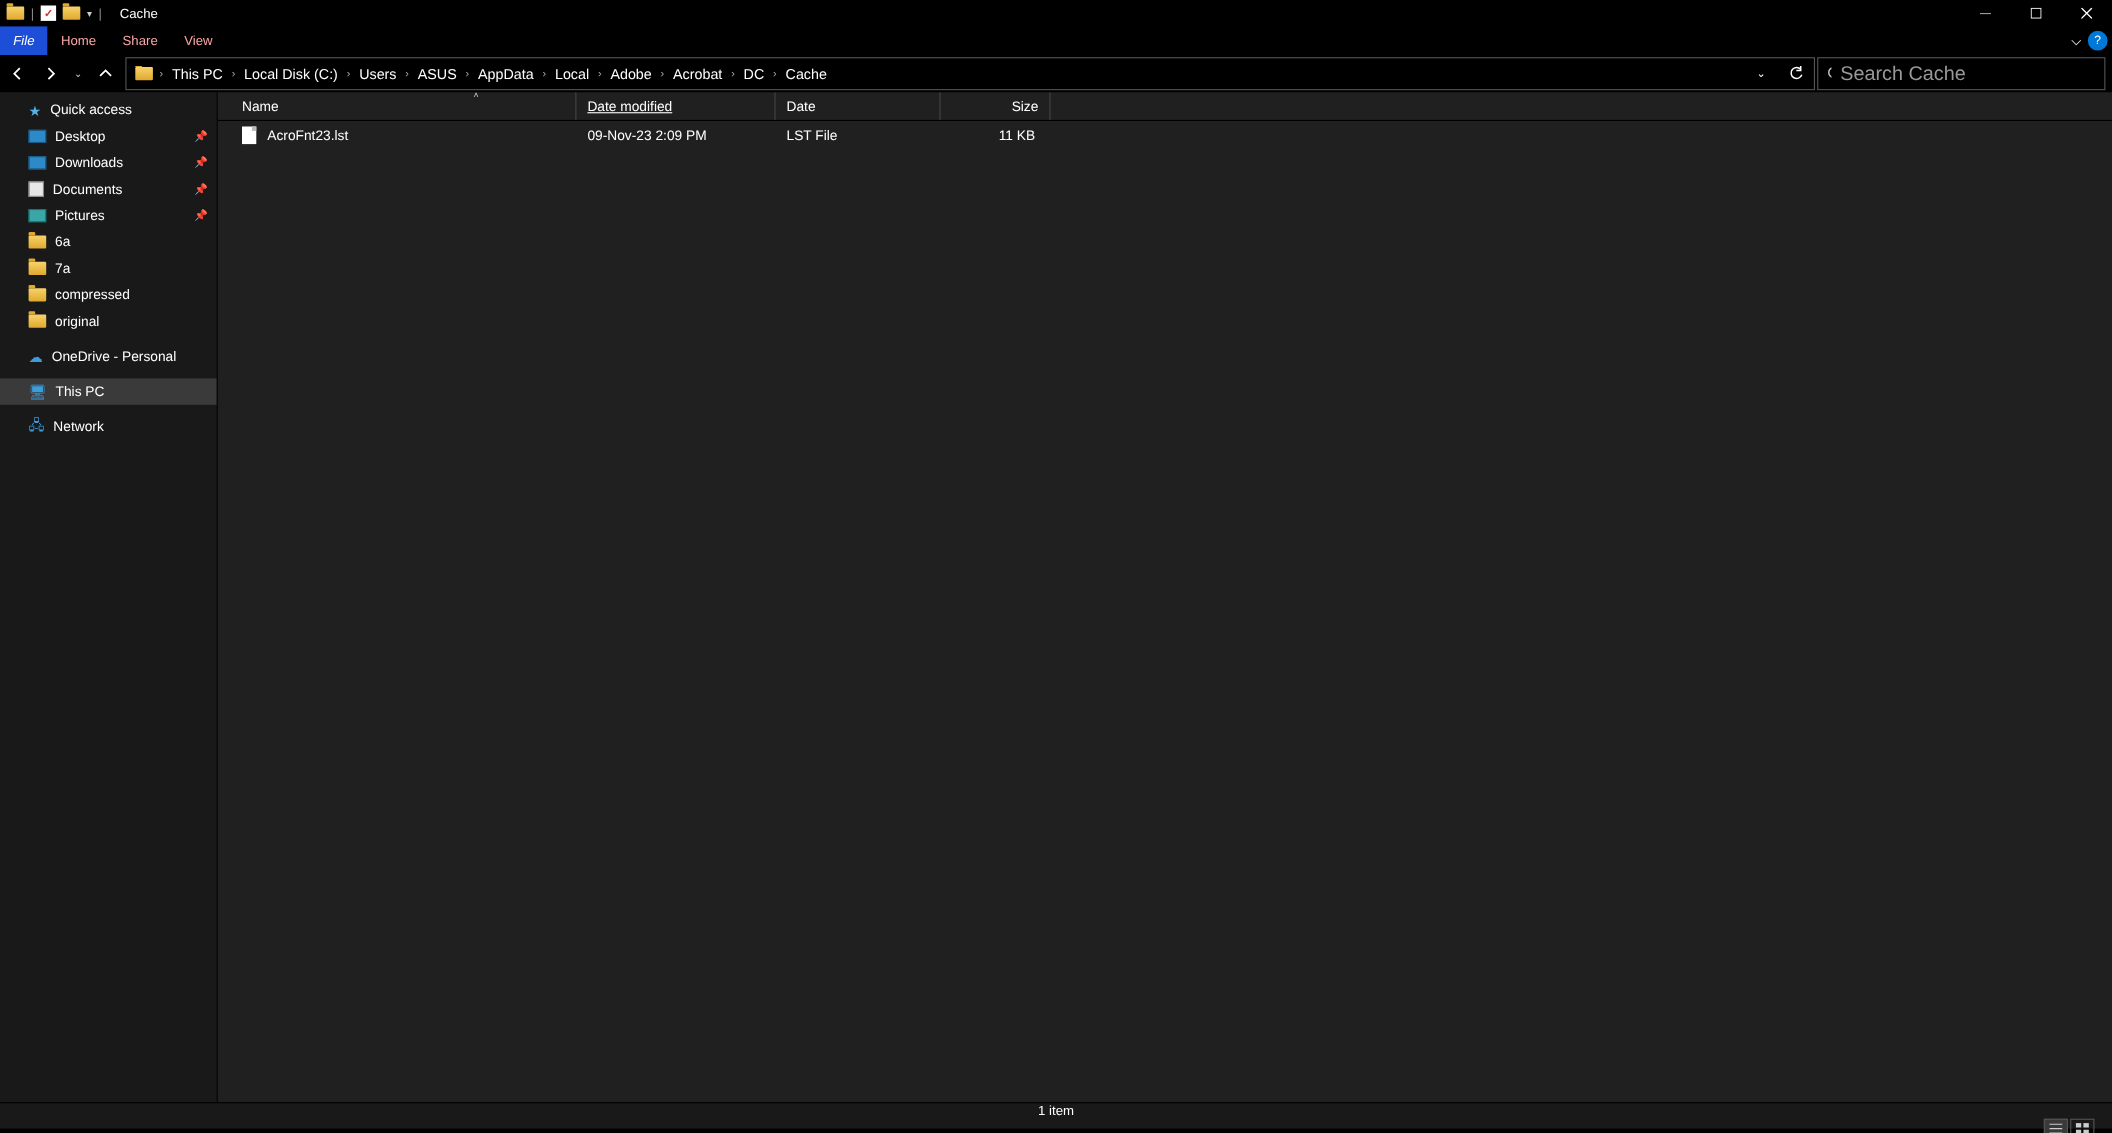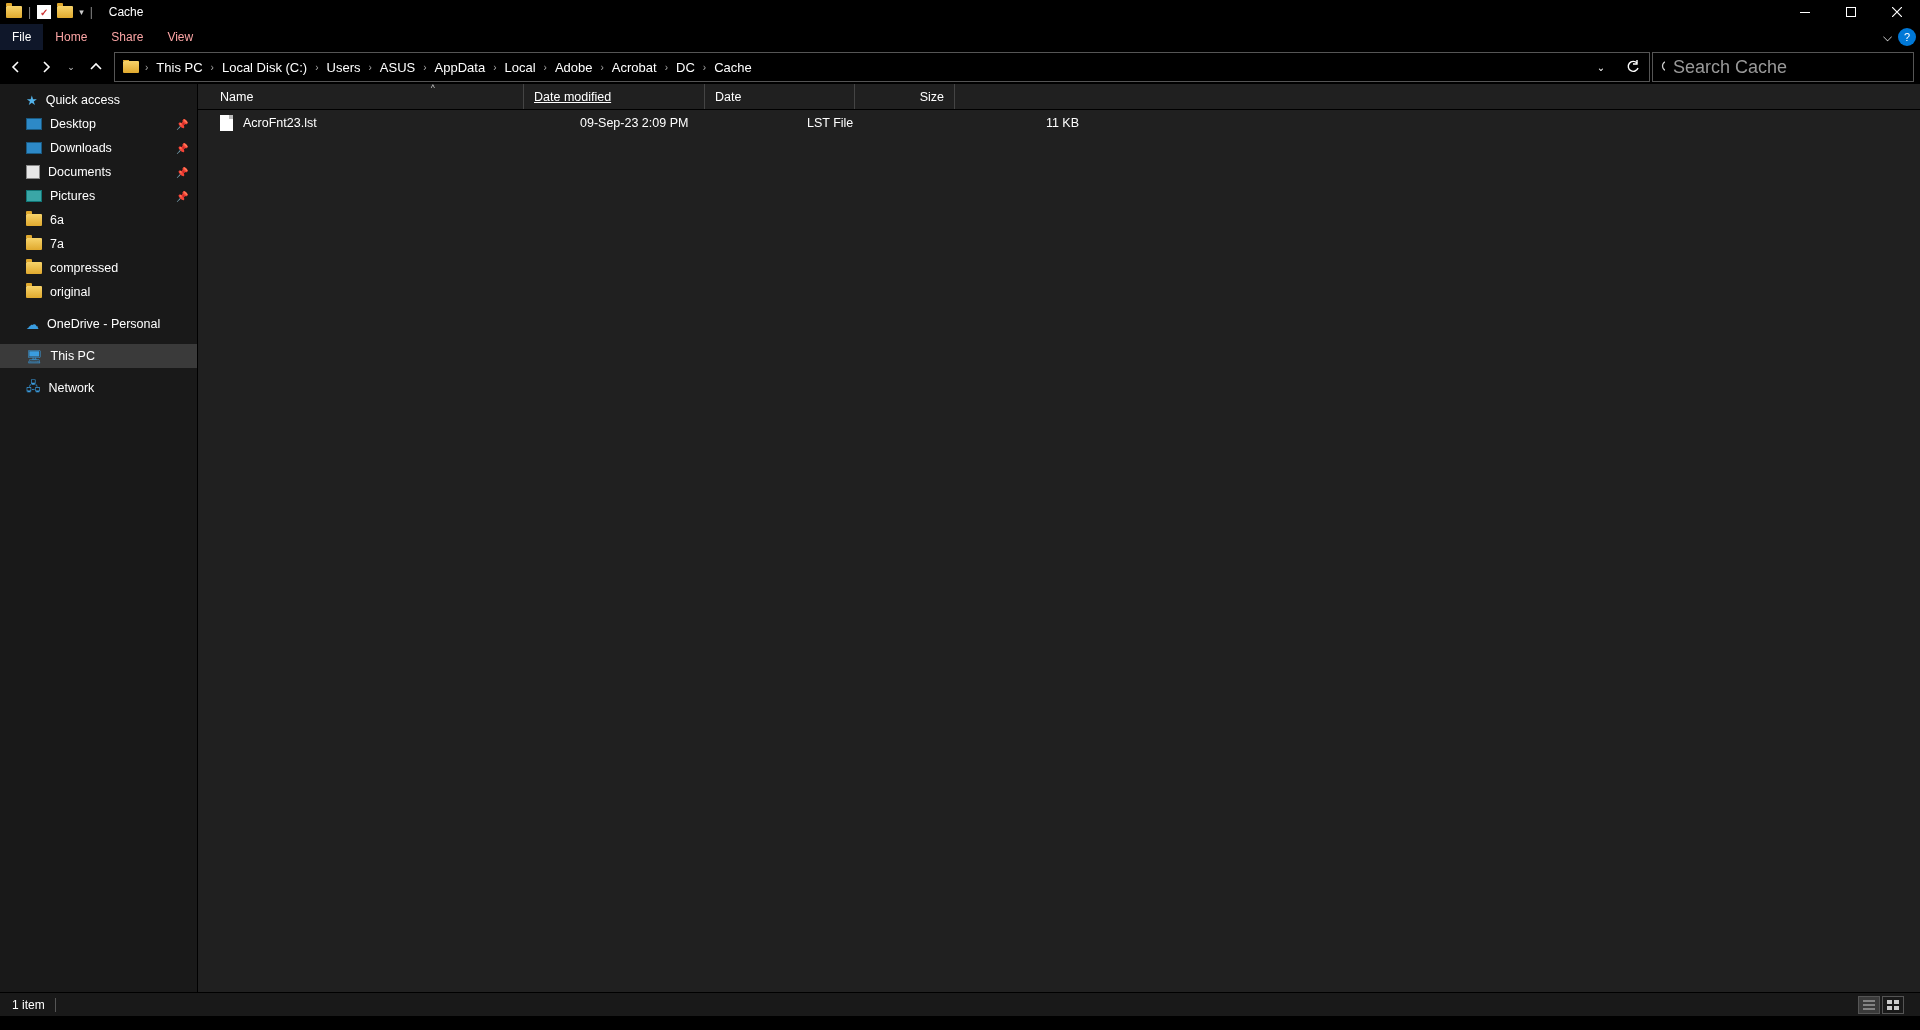--- a/index.html
+++ b/index.html
@@ -8,21 +8,21 @@
   
   .titlebar { height: 24px; background: #000; display: flex; align-items: center; font-size: 12px; }
   .titlebar-left { display: flex; align-items: center; gap: 6px; padding-left: 6px; }
   .titlebar-title { padding-left: 10px; }
   .titlebar-controls { margin-left: auto; display: flex; }
   .titlebar-controls .tb-btn { width: 46px; height: 24px; display: flex; align-items: center; justify-content: center; font-size: 13px; color: #fff; }
   .pipe { color: #888; }
 
   
   .ribbon { height: 26px; background: #000; display: flex; align-items: center; font-size: 12px; }
-  .ribbon-file { background: #0f172a; color: #fff; padding: 0 12px; height: 100%; display: flex; align-items: center; }
+  .ribbon-file { background: #1d4ed8; color: #fff; padding: 0 12px; height: 100%; display: flex; align-items: center; font-style: italic; }
   .ribbon-tab { color: #fca5a5; padding: 0 12px; height: 100%; display: flex; align-items: center; }
   .ribbon-right { margin-left: auto; display: flex; align-items: center; gap: 6px; padding-right: 4px; }
   .help-circle { width: 18px; height: 18px; border-radius: 50%; background: #0078d7; color: #fff; font-size: 11px; display: flex; align-items: center; justify-content: center; }
 
   
   .navbar { height: 34px; background: #000; display: flex; align-items: center; padding: 2px 0; }
   .nav-btns { display: flex; align-items: center; gap: 2px; padding: 0 2px; }
   .nav-btn { width: 28px; height: 30px; display: flex; align-items: center; justify-content: center; color: #fff; font-size: 14px; }
   .addr-box { flex: 1; border: 1px solid #555; height: 30px; margin: 0 2px; display: flex; align-items: center; background: #000; }
   .addr-inner { flex: 1; display: flex; align-items: center; padding: 0 8px; font-size: 13px; gap: 4px; overflow: hidden; }
@@ -46,28 +46,28 @@
   .content { flex: 1; background: #202020; display: flex; flex-direction: column; }
   .cols { height: 26px; display: flex; font-size: 12.5px; color: #fff; border-bottom: 1px solid #000; }
   .col { display: flex; align-items: center; padding: 0 10px; border-right: 1px solid #444; position: relative; }
   .col-name { width: 326px; padding-left: 22px; }
   .col-date { width: 181px; text-decoration: underline; }
   .col-type { width: 150px; }
   .col-size { width: 100px; justify-content: flex-end; }
   .sort-ind { position: absolute; top: -2px; left: 50%; transform: translateX(70px); font-size: 8px; color: #ccc; }
 
   .rows { flex: 1; overflow: auto; }
-  .row { height: 26px; display: flex; align-items: center; font-size: 12.5px; color: #fff; gap: 46px; }
+  .row { height: 26px; display: flex; align-items: center; font-size: 12.5px; color: #fff; }
   .cell-name { width: 326px; display: flex; align-items: center; padding-left: 22px; gap: 10px; }
   .cell-date { width: 181px; padding-left: 10px; }
   .cell-type { width: 150px; padding-left: 10px; }
   .cell-size { width: 100px; text-align: right; padding-right: 14px; }
 
   
-  .status { position: absolute; bottom: 14px; left: 0; right: 0; height: 24px; background: #191919; display: flex; align-items: center; font-size: 12px; color: #fff; padding: 0 12px; border-top: 1px solid #000; }
+  .status { position: absolute; bottom: 4px; left: 0; right: 0; height: 24px; background: #191919; display: flex; align-items: center; font-size: 12px; color: #fff; padding: 0 12px; border-top: 1px solid #000; flex-direction: column; }
   .status-divider { width: 1px; height: 14px; background: #555; margin: 0 10px; }
   .view-buttons { margin-left: auto; display: flex; gap: 2px; padding-right: 4px; }
   .view-btn { width: 22px; height: 18px; border: 1px solid #555; display: flex; align-items: center; justify-content: center; font-size: 10px; color: #ccc; }
   .view-btn.active { background: #3a3a3a; }
 
   
   .icon { display: inline-flex; align-items: center; justify-content: center; }
   .ic-folder { width: 16px; height: 12px; background: linear-gradient(#f7d36a,#e0a92e); border-radius: 1px; position: relative; }
   .ic-folder::before { content:""; position:absolute; top:-3px; left:0; width:6px; height:3px; background:#e0a92e; border-radius:1px 1px 0 0; }
   .ic-file { width: 13px; height: 16px; background: #fff; position: relative; }
@@ -288,21 +288,21 @@
       <div class="col col-size">
         <span>Size</span>
       </div>
     </div>
     <div class="rows">
       <div class="row">
         <div class="cell-name">
           <span class="icon ic-file"></span>
           <span>AcroFnt23.lst</span>
         </div>
-        <div class="cell-date">09-Sep-23 2:09 PM</div>
+        <div class="cell-date">09-Nov-23 2:09 PM</div>
         <div class="cell-type">LST File</div>
         <div class="cell-size">11 KB</div>
       </div>
     </div>
   </div>
 </div>
 
 <div class="status">
   <span>1 item</span>
   <span class="status-divider"></span>

